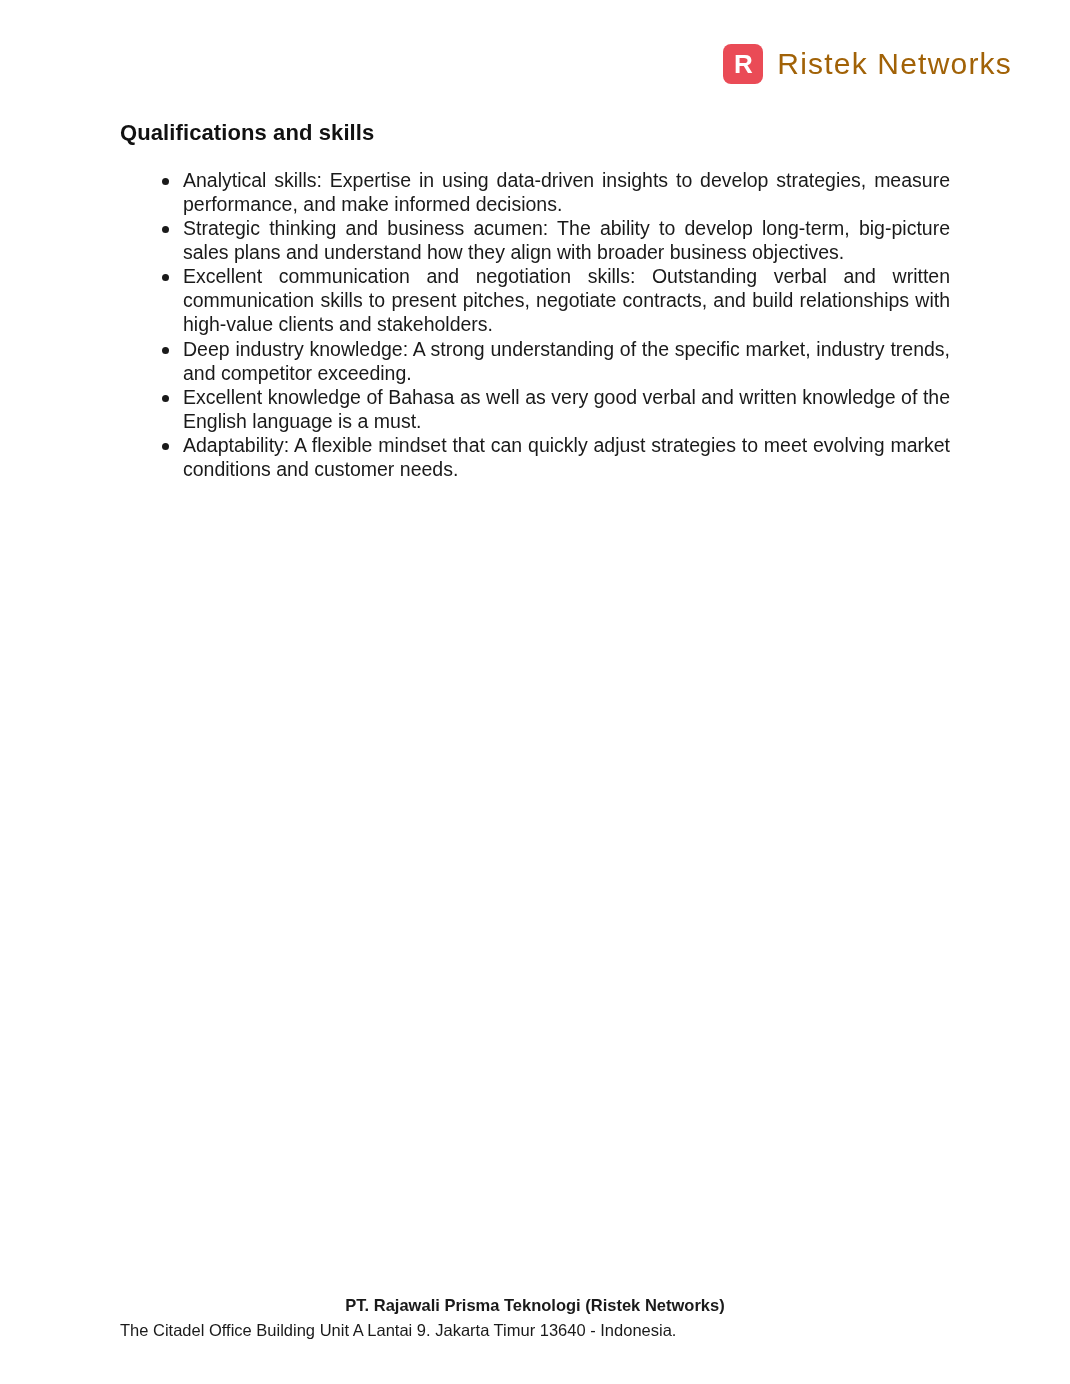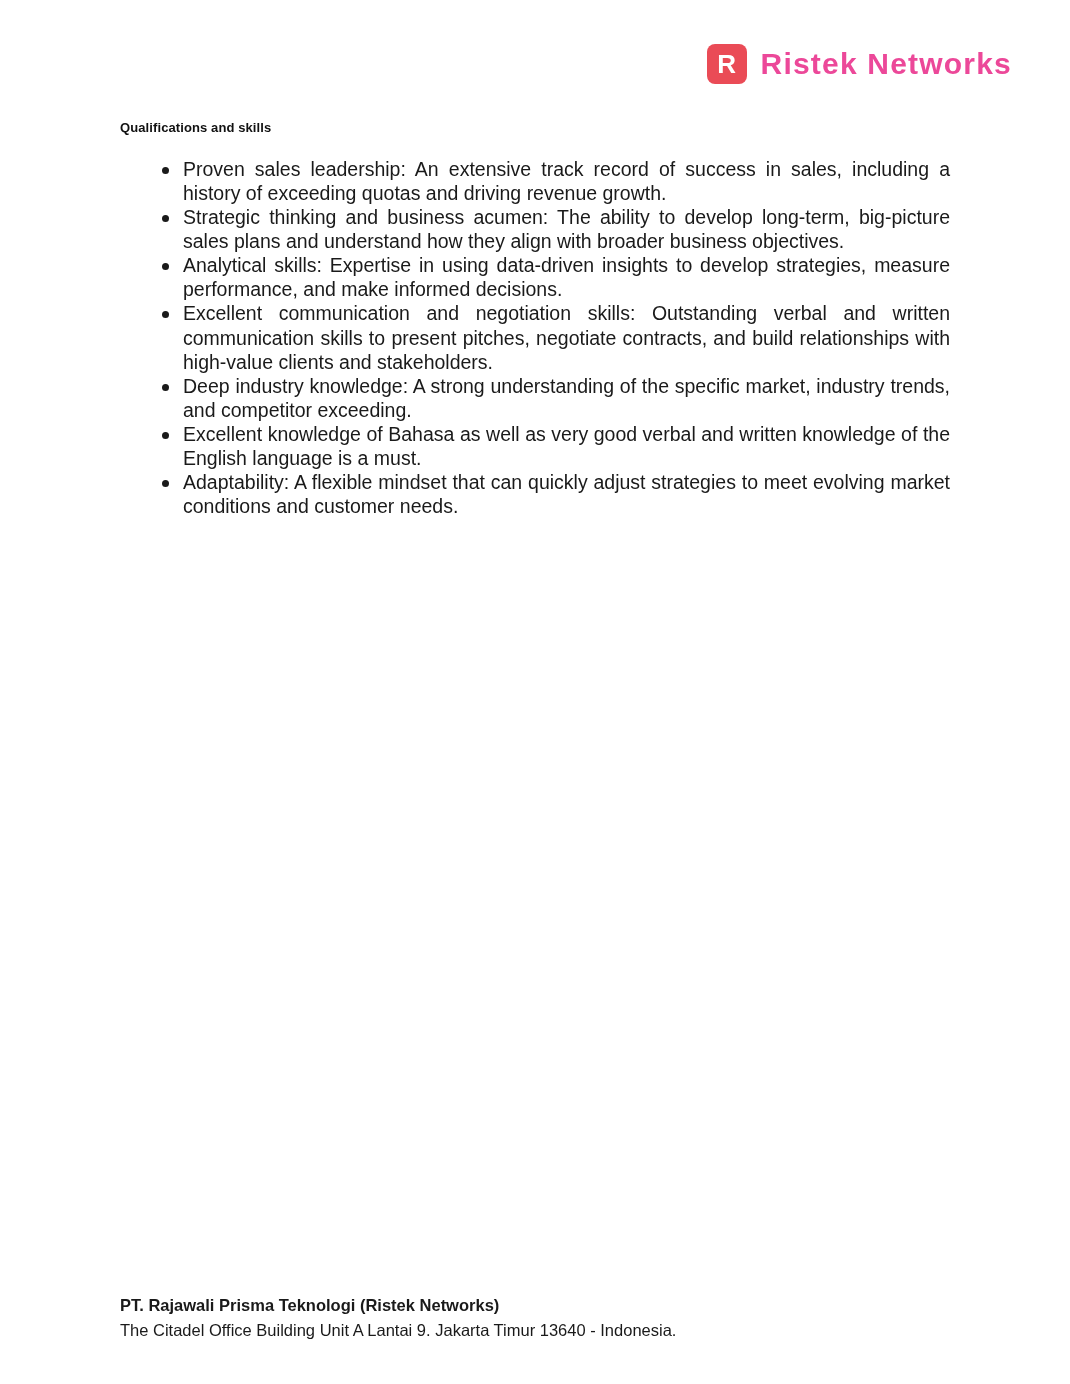--- a/index.html
+++ b/index.html
@@ -39,36 +39,36 @@
     display: flex;
     align-items: center;
     justify-content: center;
     color: #ffffff;
     font-size: 26px;
     font-weight: bold;
     font-family: "Liberation Sans", sans-serif;
     line-height: 1;
   }
   .logo-text {
-    color: #ec4899;
+    color: #a16207;
     font-size: 30px;
-    font-weight: bold;
+    font-weight: normal;
     letter-spacing: 1.2px;
     white-space: nowrap;
   }
 
   
   .content {
     position: absolute;
     left: 120px;
     top: 120px;
     width: 830px;
   }
   .section-title {
-    font-size: 13px;
+    font-size: 22px;
     font-weight: bold;
     color: #111111;
     margin: 0 0 22px 0;
     letter-spacing: 0.1px;
   }
   ul.bullets {
     list-style: none;
     margin: 0;
     padding: 0;
   }
@@ -98,43 +98,43 @@
     position: absolute;
     left: 120px;
     bottom: 42px;
     width: 830px;
     font-size: 16.5px;
     line-height: 1.48;
     color: #1a1a1a;
   }
   .footer .company {
     font-weight: bold;
+    text-align: center;
   }
   .footer .phone-label {
     font-weight: bold;
   }
 </style>
 </head>
 <body>
 
 <div class="page">
 
   <div class="header">
     <div class="logo-mark">
       <span>R</span>
     </div>
     <div class="logo-text">Ristek Networks</div>
   </div>
 
   <div class="content">
     <h1 class="section-title">Qualifications and skills</h1>
     <ul class="bullets">
-      <li>Proven sales leadership: An extensive track record of success in sales, including a history of exceeding quotas and driving revenue growth.</li>
+      <li>Analytical skills: Expertise in using data-driven insights to develop strategies, measure performance, and make informed decisions.</li>
       <li>Strategic thinking and business acumen: The ability to develop long-term, big-picture sales plans and understand how they align with broader business objectives.</li>
-      <li>Analytical skills: Expertise in using data-driven insights to develop strategies, measure performance, and make informed decisions.</li>
       <li>Excellent communication and negotiation skills: Outstanding verbal and written communication skills to present pitches, negotiate contracts, and build relationships with high-value clients and stakeholders.</li>
       <li>Deep industry knowledge: A strong understanding of the specific market, industry trends, and competitor exceeding.</li>
       <li>Excellent knowledge of Bahasa as well as very good verbal and written knowledge of the English language is a must.</li>
       <li>Adaptability: A flexible mindset that can quickly adjust strategies to meet evolving market conditions and customer needs.</li>
     </ul>
   </div>
 
   <div class="footer">
     <div class="company">PT. Rajawali Prisma Teknologi (Ristek Networks)</div>
     <div>The Citadel Office Building Unit A Lantai 9. Jakarta Timur 13640 - Indonesia.</div>

